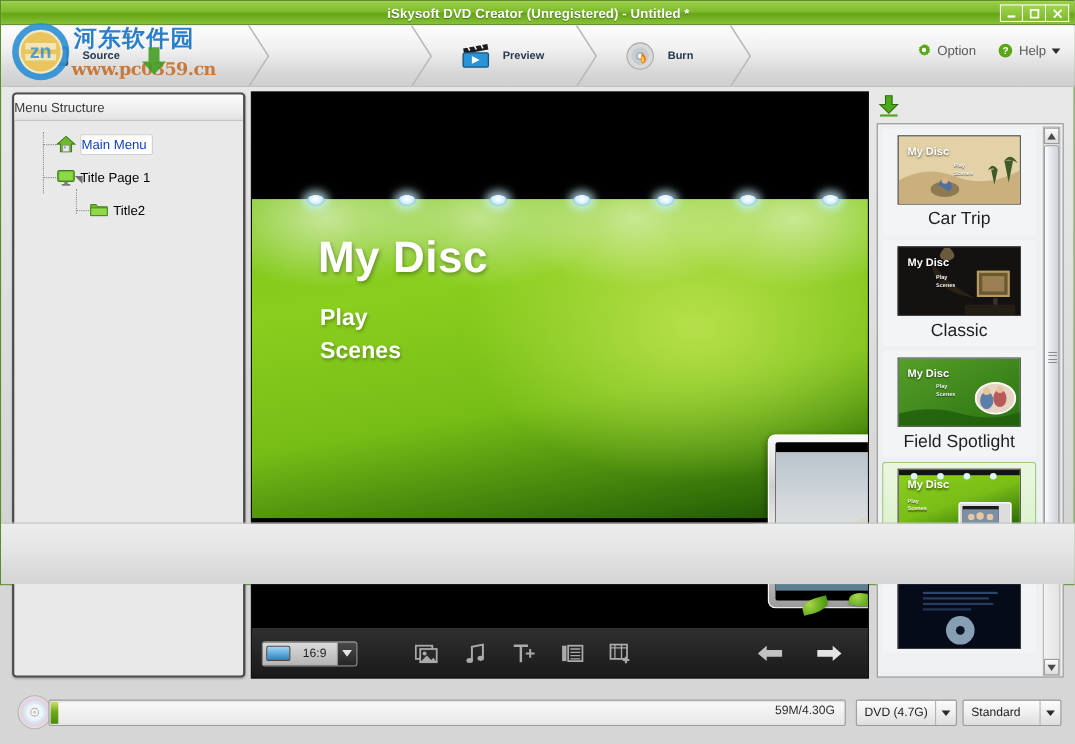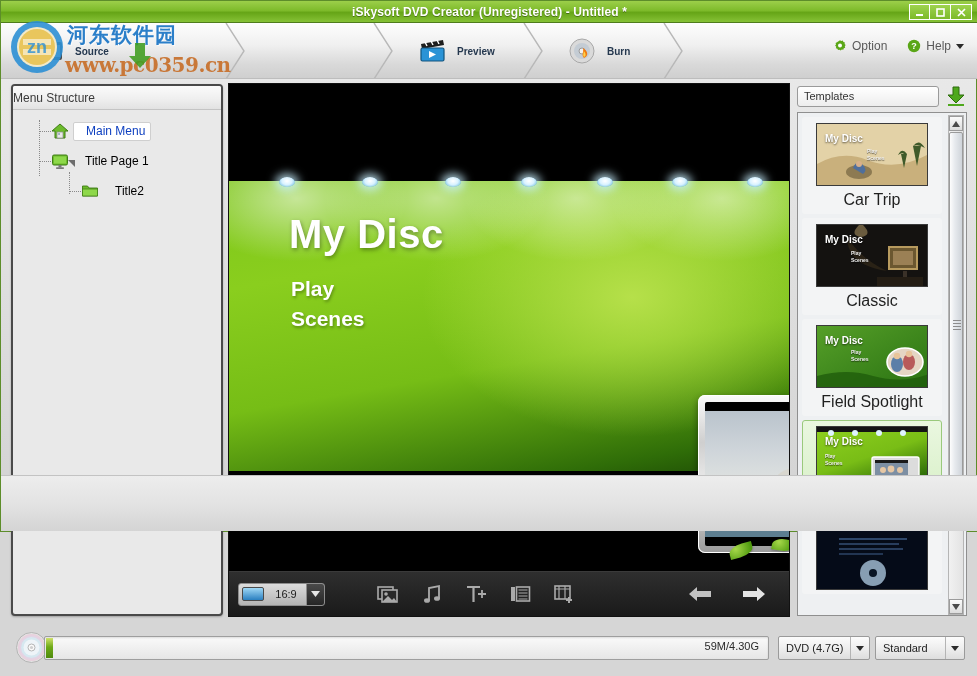--- a/index.html
+++ b/index.html
@@ -86,21 +86,21 @@
   }
   #watermark .cn {
     position: absolute; left: 58px; top: 2px;
     font-size: 21px; font-weight: bold; color: #2b7fc9;
     text-shadow: 1px 1px 0 rgba(255,255,255,.65);
     letter-spacing: 1px;
     font-family: "DejaVu Sans", sans-serif;
   }
   #watermark .url {
     position: absolute; left: 56px; top: 34px;
-    font-size: 20px; font-weight: bold; color: #c8702b;
+    font-size: 16px; font-weight: bold; color: #c8702b;
     font-family: "DejaVu Serif", serif;
     letter-spacing: -.5px;
     opacity: .92;
   }
   #watermark .arrow {
     position: absolute; left: 118px; top: 22px; width: 26px; height: 30px;
   }
 
   
   #leftpanel {
@@ -116,21 +116,21 @@
     font-size: 12px; color: #3b3b3b;
     background: linear-gradient(180deg,#fbfbfb,#eeeeee 60%,#e2e2e2);
     border-bottom: 1px solid #c4c4c4;
   }
   #tree { position: relative; padding: 10px 0 0 0; font-size: 12px; }
   .tnode {
     position: relative; display: flex; align-items: center;
     height: 22px; padding-left: 0;
   }
   .tnode .tlabel {
-    padding: 1px 5px 2px 12px;
+    padding: 1px 5px 2px 0;
     white-space: nowrap;
   }
   .tnode.selected .tlabel {
     background: #ffffff;
     border: 1px solid #cfcfcf;
     border-radius: 2px;
     color: #0d3fc0;
   }
   .tnode .ticon { width: 18px; height: 18px; margin-right: 4px; flex:0 0 auto; }
   .dotline {
@@ -643,21 +643,20 @@
           <svg width="26" height="18" viewBox="0 0 26 18">
               <path d="M16 2 L24 9 L16 16 V12 H2 V6 H16 Z" fill="#e4e4e4"></path>
             </svg>
         </span>
       </div>
     </div>
   </div>
 
   <div id="rightpanel">
     <div id="tplhead">
-      <div id="tplsearch" placeholder="Templates">Templates</div>
       <span id="tpldl">
         <svg width="22" height="22" viewBox="0 0 22 22">
           <path d="M8 2 h6 v8 h5 L11 18 L3 10 h5 z" fill="#4ea81c" stroke="#2d6b0c" stroke-width="1"></path>
           <rect x="3" y="19" width="16" height="2" fill="#4ea81c"></rect>
         </svg>
       </span>
     </div>
 
     <div id="tpllist">
       <div id="tplscroll">

